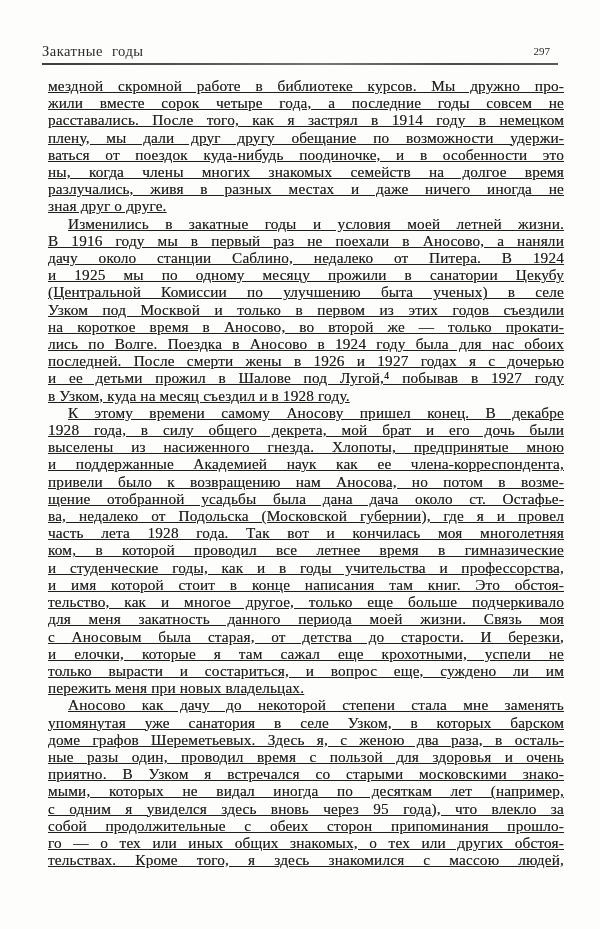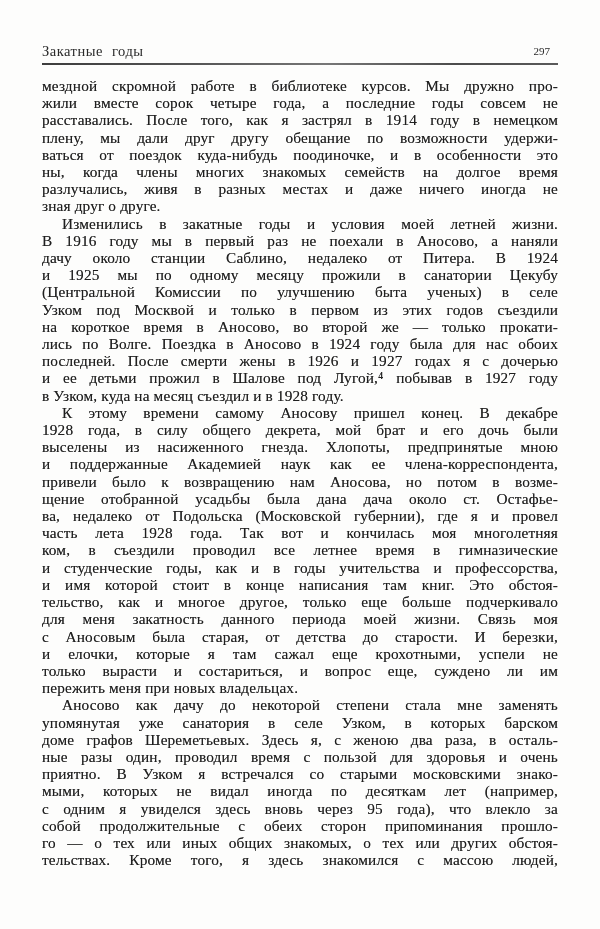--- a/index.html
+++ b/index.html
@@ -48,22 +48,23 @@
     position: absolute;
     top: 63px;
     left: 42px;
     width: 516px;
     height: 2px;
     background: linear-gradient(90deg, #3d3d3d 0%, #565656 30%, #777 55%, #4c4c4c 80%, #5a5a5a 100%);
   }
   .text-body {
     position: absolute;
     top: 77px;
-    left: 42px;
+    left: 48px;
     width: 516px;
+    text-decoration: underline;
   }
   .line {
     font-size: 15.3px;
     line-height: 17.2px;
     text-align: justify;
     text-align-last: justify;
     letter-spacing: 0.15px;
     text-shadow: 0 0 0.4px rgba(20,20,20,0.55);
   }
   .line.end {
@@ -103,21 +104,21 @@
       <div class="line">и ее детьми прожил в Шалове под Лугой,⁴ побывав в 1927 году</div>
       <div class="line end">в Узком, куда на месяц съездил и в 1928 году.</div>
       <div class="line indent">К этому времени самому Аносову пришел конец. В декабре</div>
       <div class="line">1928 года, в силу общего декрета, мой брат и его дочь были</div>
       <div class="line">выселены из насиженного гнезда. Хлопоты, предпринятые мною</div>
       <div class="line">и поддержанные Академией наук как ее члена-корреспондента,</div>
       <div class="line">привели было к возвращению нам Аносова, но потом в возме-</div>
       <div class="line">щение отобранной усадьбы была дана дача около ст. Остафье-</div>
       <div class="line">ва, недалеко от Подольска (Московской губернии), где я и провел</div>
       <div class="line">часть лета 1928 года. Так вот и кончилась моя многолетняя</div>
-      <div class="line">ком, в съездили проводил все летнее время в гимназические</div>
+      <div class="line">ком, в которой проводил все летнее время в гимназические</div>
       <div class="line">и студенческие годы, как и в годы учительства и профессорства,</div>
       <div class="line">и имя которой стоит в конце написания там книг. Это обстоя-</div>
       <div class="line">тельство, как и многое другое, только еще больше подчеркивало</div>
       <div class="line">для меня закатность данного периода моей жизни. Связь моя</div>
       <div class="line">с Аносовым была старая, от детства до старости. И березки,</div>
       <div class="line">и елочки, которые я там сажал еще крохотными, успели не</div>
       <div class="line">только вырасти и состариться, и вопрос еще, суждено ли им</div>
       <div class="line end">пережить меня при новых владельцах.</div>
       <div class="line indent">Аносово как дачу до некоторой степени стала мне заменять</div>
       <div class="line">упомянутая уже санатория в селе Узком, в которых барском</div>

